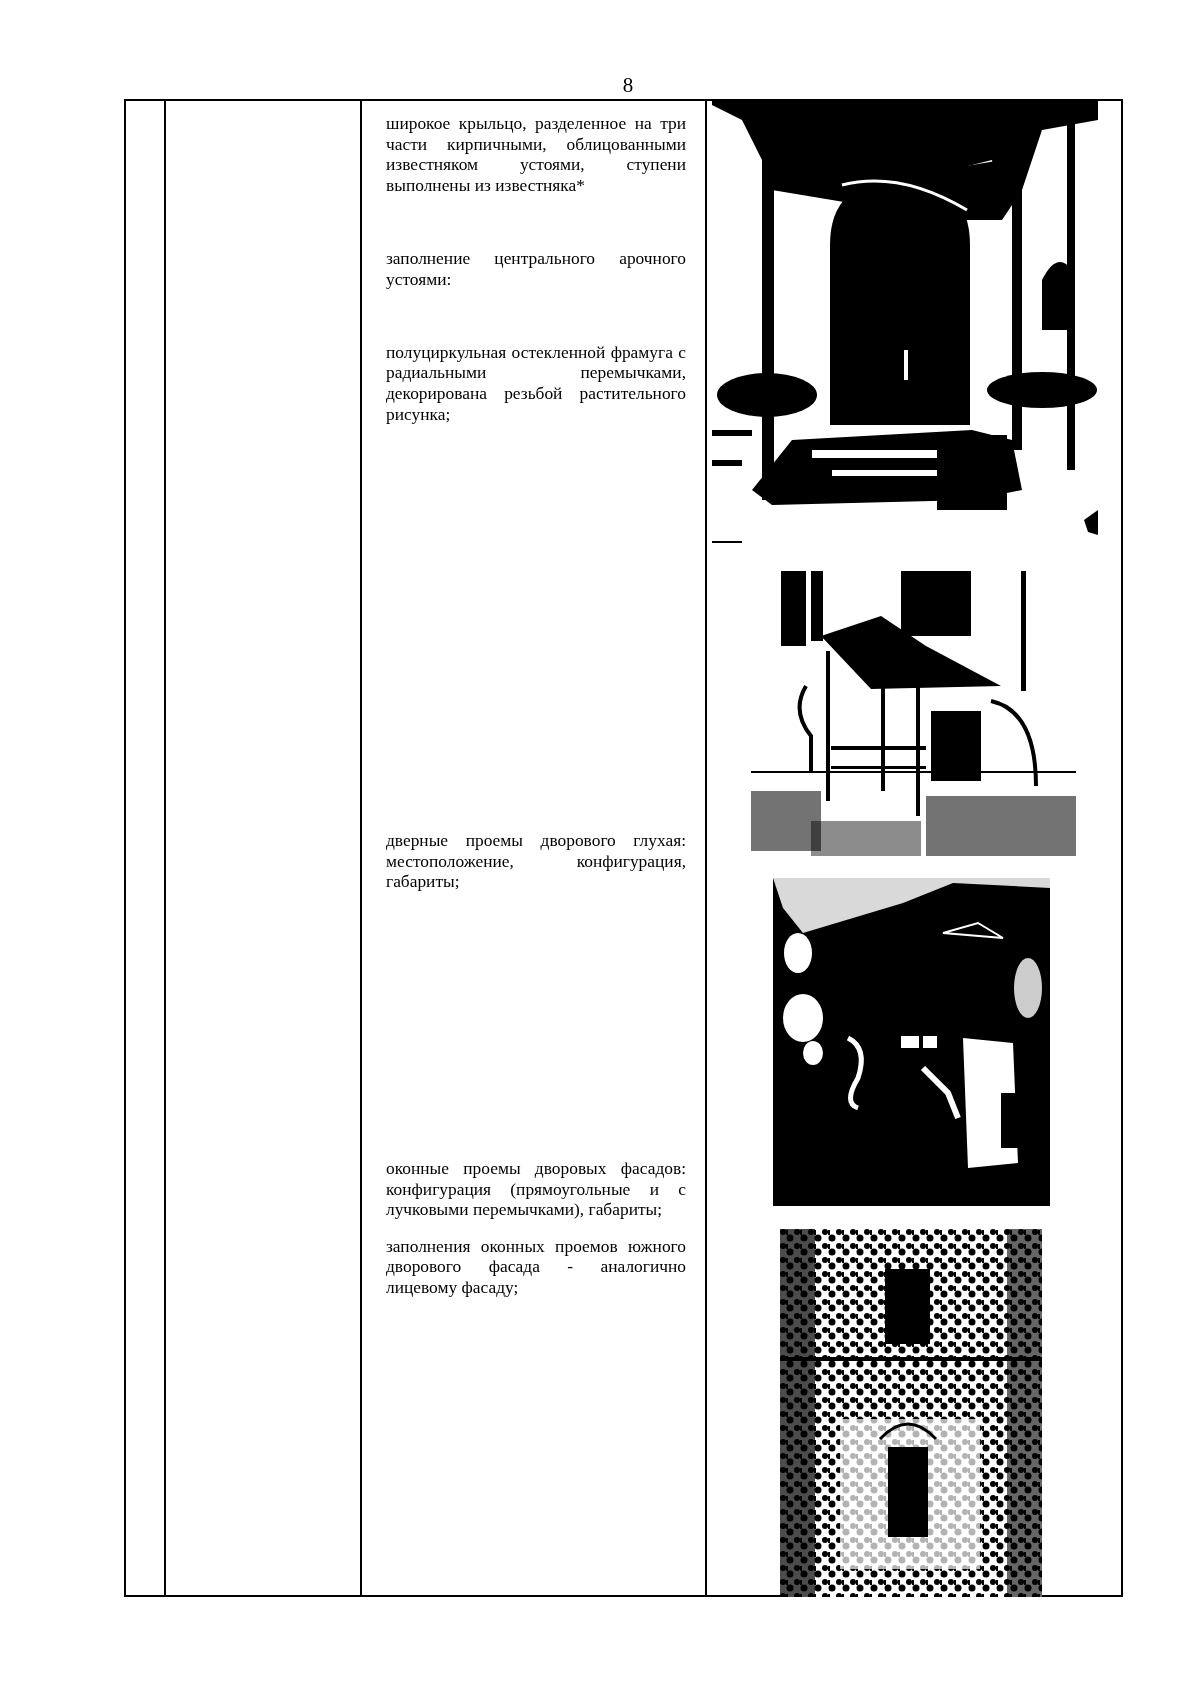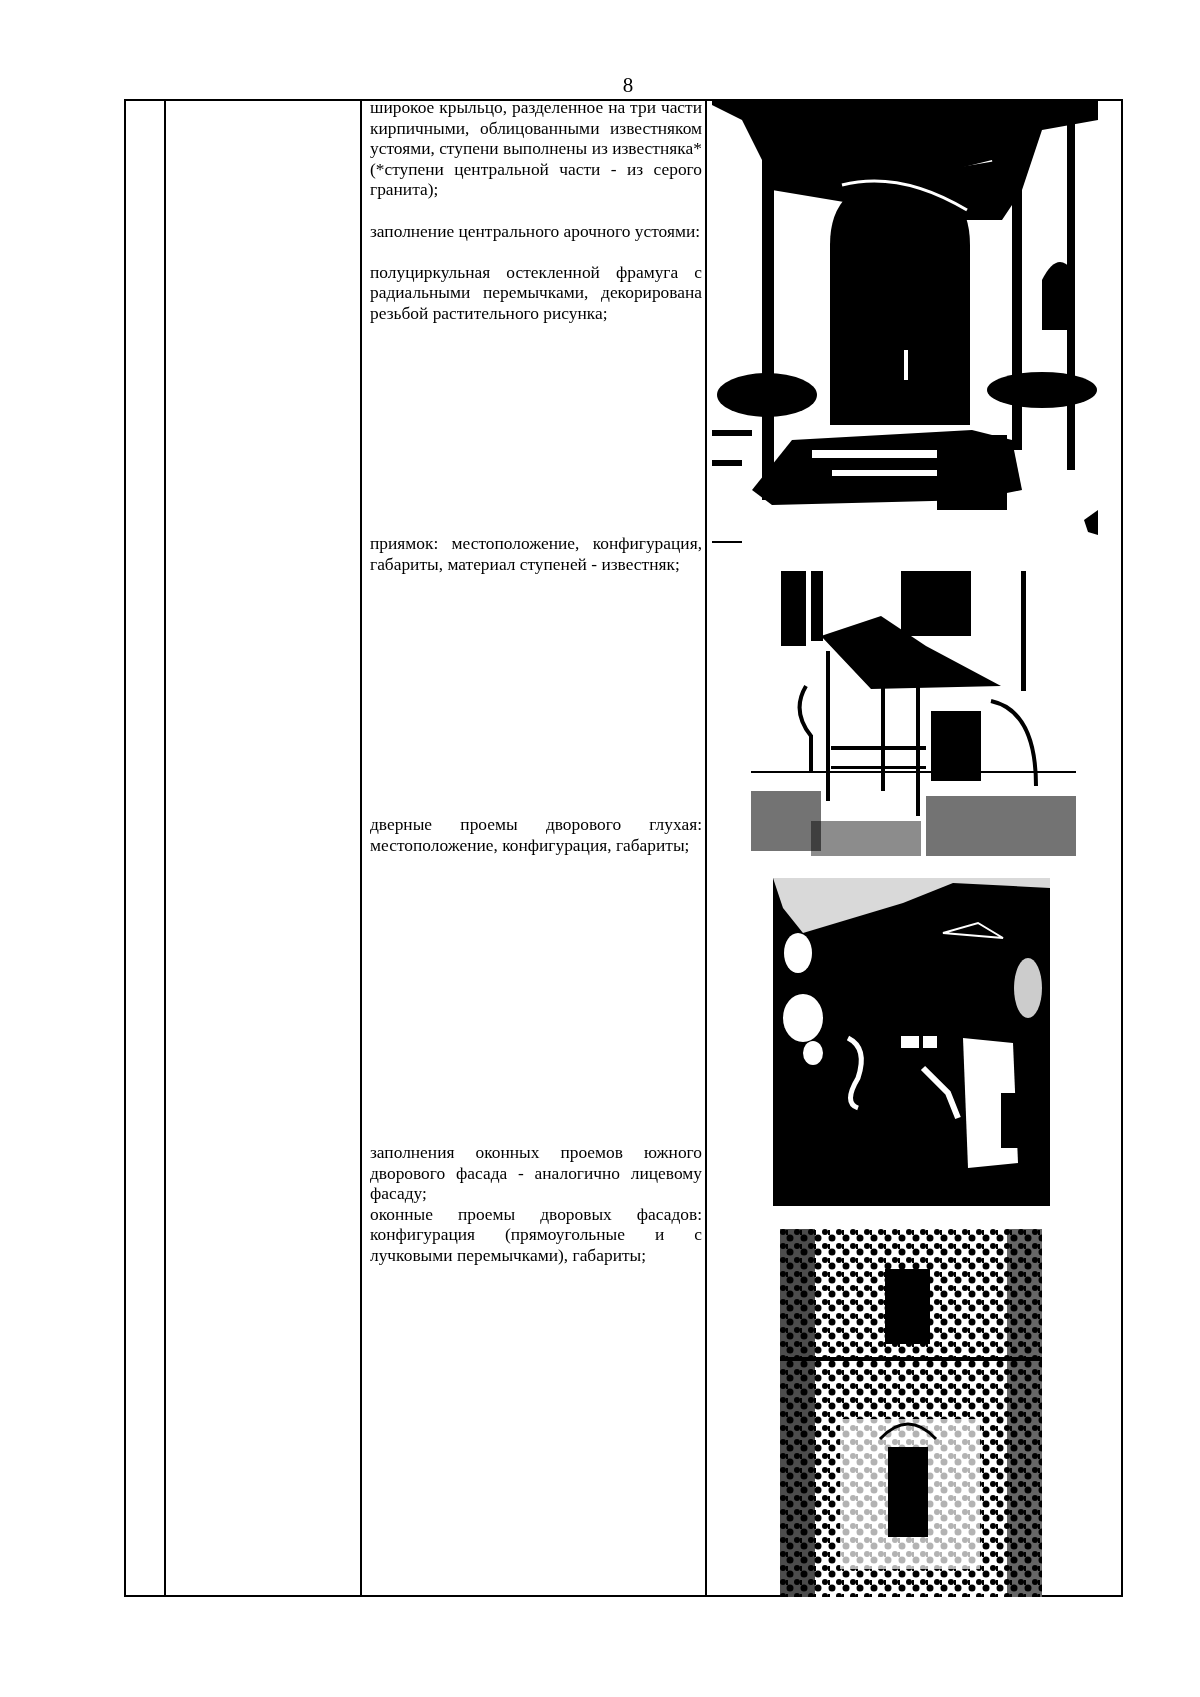--- a/index.html
+++ b/index.html
@@ -6,21 +6,21 @@
   body { width: 1200px; height: 1697px; position: relative; overflow: hidden;
          font-family: "Liberation Serif", "DejaVu Serif", serif; color: #000; }
   .page-number { position: absolute; top: 72px; left: 600px; width: 56px; text-align: center;
                  font-size: 21px; line-height: 26px; }
   .table { position: absolute; left: 124px; top: 99px; width: 999px; height: 1498px;
            border: 2px solid #000; box-sizing: border-box; }
   .vline { position: absolute; top: 0; bottom: 0; width: 2px; background: #000; }
   .col-text { position: absolute; left: 244px; width: 332px; top: 0; bottom: 0; }
   .block { position: absolute; left: 0; width: 332px; font-size: 17.4px; line-height: 20.6px;
            text-align: justify; text-align-last: left; }
-  .block p { margin: 0; }
+  .block p { margin: 16px; }
   .block .gap { height: 20.6px; }
   .photo { position: absolute; background: #fff; overflow: hidden; }
   .photo svg { display: block; width: 100%; height: 100%; }
 </style>
 </head>
 <body>
 
 <div class="page-number">8</div>
 
 <div class="table">
@@ -28,38 +28,34 @@
   <div class="vline" style="left:234px"></div>
   <div class="vline" style="left:579px"></div>
 
   <div style="position:absolute;left:0;width:38px;top:0;bottom:0;"></div>
   <div style="position:absolute;left:40px;width:194px;top:0;bottom:0;"></div>
 
   <div class="col-text">
 
     <div class="block" style="top:-4px">
       <p> широкое крыльцо, разделенное на три части кирпичными, облицованными известняком устоями, ступени выполнены из известняка*</p>
-      <p>(*ступени центральной части - из серого гранита);</p>
       <div class="gap"></div>
       <p>заполнение центрального арочного устоями:</p>
       <div class="gap"></div>
       <p>полуциркульная остекленной фрамуга с радиальными перемычками, декорирована резьбой растительного рисунка;</p>
     </div>
 
-    <div class="block" style="top:432px">
-      <p>приямок: местоположение, конфигурация, габариты, материал ступеней - известняк;</p>
-    </div>
 
     <div class="block" style="top:713px">
       <p>дверные проемы дворового глухая: местоположение, конфигурация, габариты;</p>
     </div>
 
     <div class="block" style="top:1041px">
+      <p>оконные проемы дворовых фасадов: конфигурация (прямоугольные и с лучковыми перемычками), габариты;</p>
       <p>заполнения оконных проемов южного дворового фасада - аналогично лицевому фасаду;</p>
-      <p>оконные проемы дворовых фасадов: конфигурация (прямоугольные и с лучковыми перемычками), габариты;</p>
       <div class="gap"></div>
     </div>
   </div>
 </div>
 
 <div class="photo" style="left:712px;top:100px;width:386px;height:440px;">
   <svg viewBox="0 0 386 440" preserveAspectRatio="none">
     <rect width="386" height="440" fill="#fff"></rect>
     <polygon points="0,0 386,0 386,20 330,30 310,90 290,120 280,60 240,70 230,100 200,75 120,75 70,90 55,70 30,20 0,5" fill="#000"></polygon>
     <polygon points="60,70 180,70 230,70 290,60 290,120 240,120 60,90" fill="#000"></polygon>

